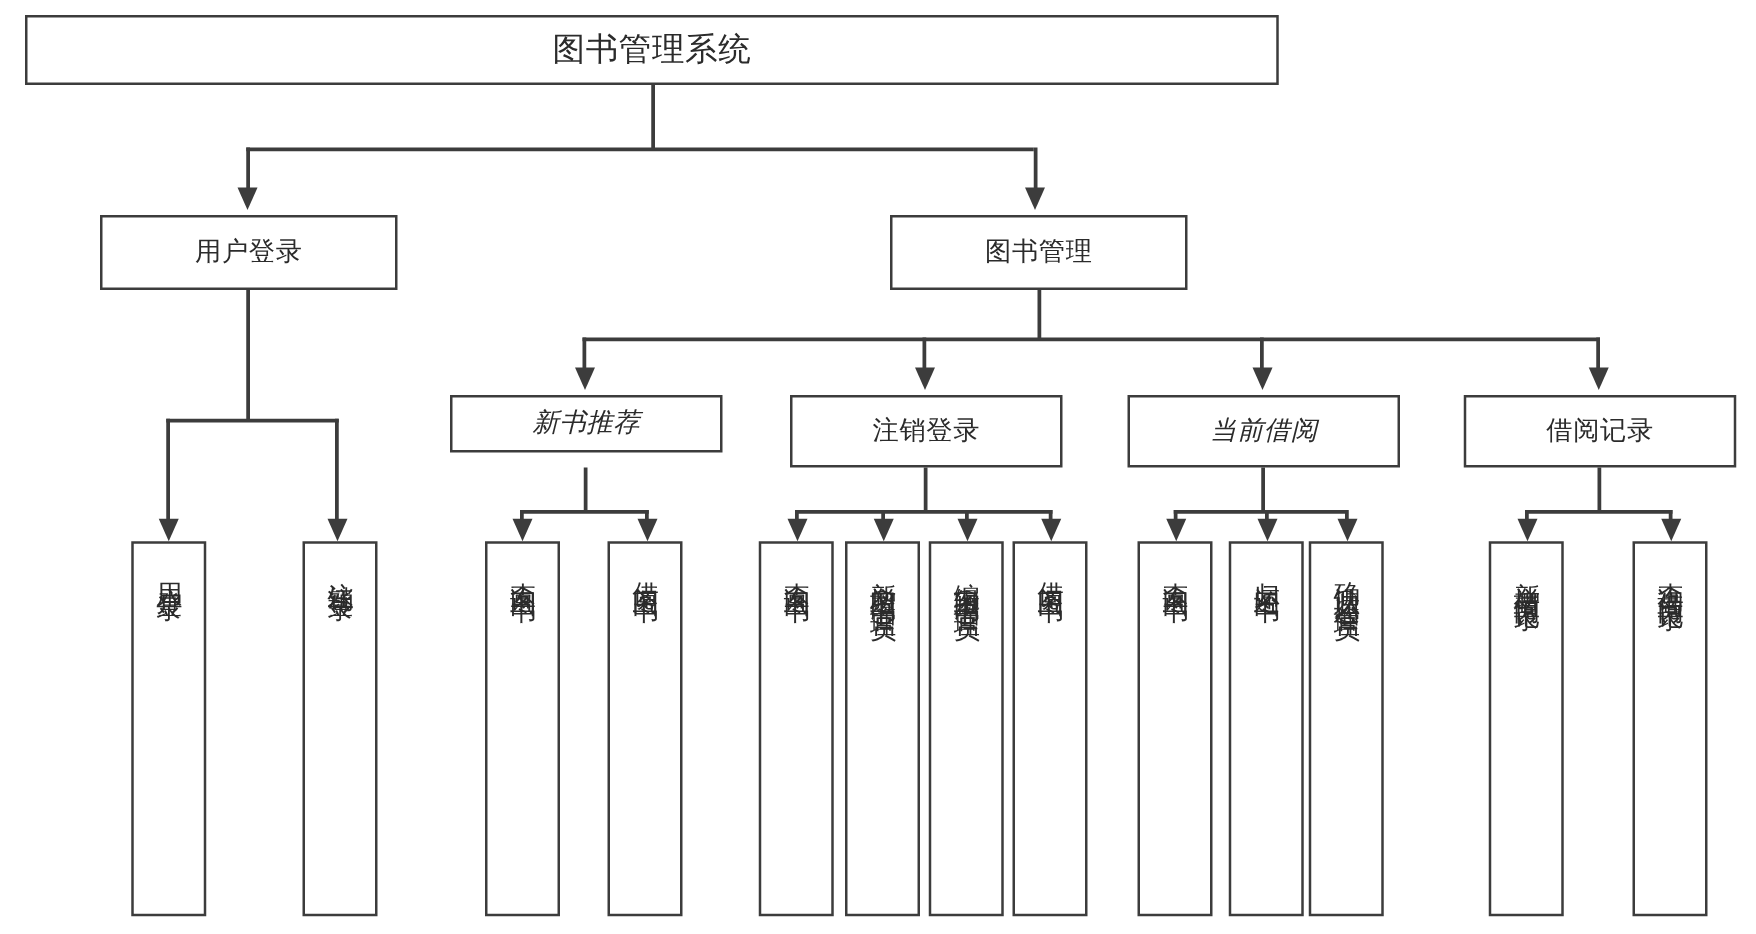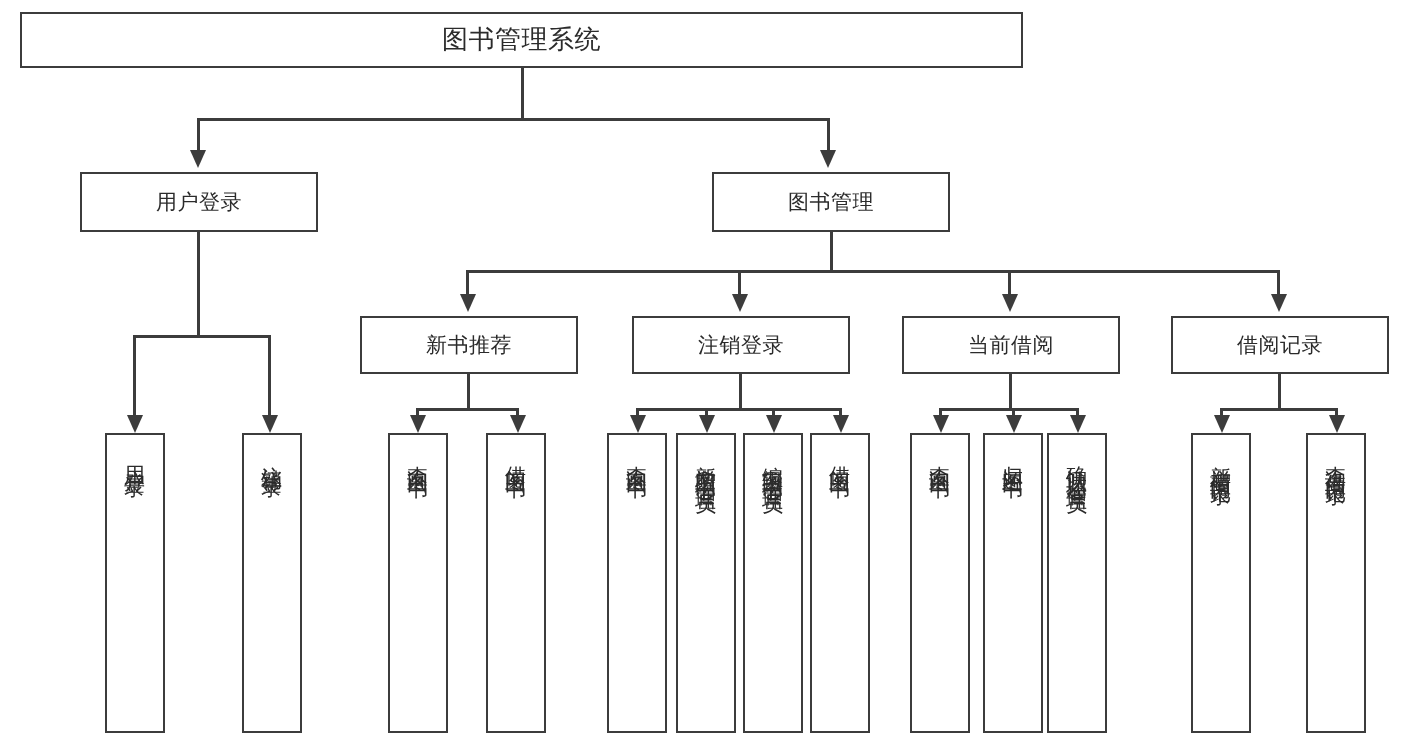--- a/index.html
+++ b/index.html
@@ -128,27 +128,27 @@
 
   <div class="vline" style="left:738px; top:270px; width:3px; height:26px;"></div>
   <div class="arrow" style="left:732px; top:294px;"></div>
 
   <div class="vline" style="left:1008px; top:270px; width:3px; height:26px;"></div>
   <div class="arrow" style="left:1002px; top:294px;"></div>
 
   <div class="vline" style="left:1277px; top:270px; width:3px; height:26px;"></div>
   <div class="arrow" style="left:1271px; top:294px;"></div>
 
-  <div class="node" style="left:360px; top:316px; width:218px; height:58px;">
+  <div class="node" style="left:360px; top:316px; width:218px; height:46px;font-style:italic;">
     <span class="label">新书推荐</span>
   </div>
   <div class="node" style="left:632px; top:316px; width:218px; height:58px;">
     <span class="label">注销登录</span>
   </div>
-  <div class="node" style="left:902px; top:316px; width:218px; height:58px;">
+  <div class="node" style="left:902px; top:316px; width:218px; height:58px;font-style:italic;">
     <span class="label">当前借阅</span>
   </div>
   <div class="node" style="left:1171px; top:316px; width:218px; height:58px;">
     <span class="label">借阅记录</span>
   </div>
 
   <div class="vline" style="left:467px; top:374px; width:3px; height:36px;"></div>
   <div class="hline" style="left:416px; top:408px; width:103px; height:3px;"></div>
   <div class="vline" style="left:416px; top:408px; width:3px; height:10px;"></div>
   <div class="arrow" style="left:410px; top:415px;"></div>

